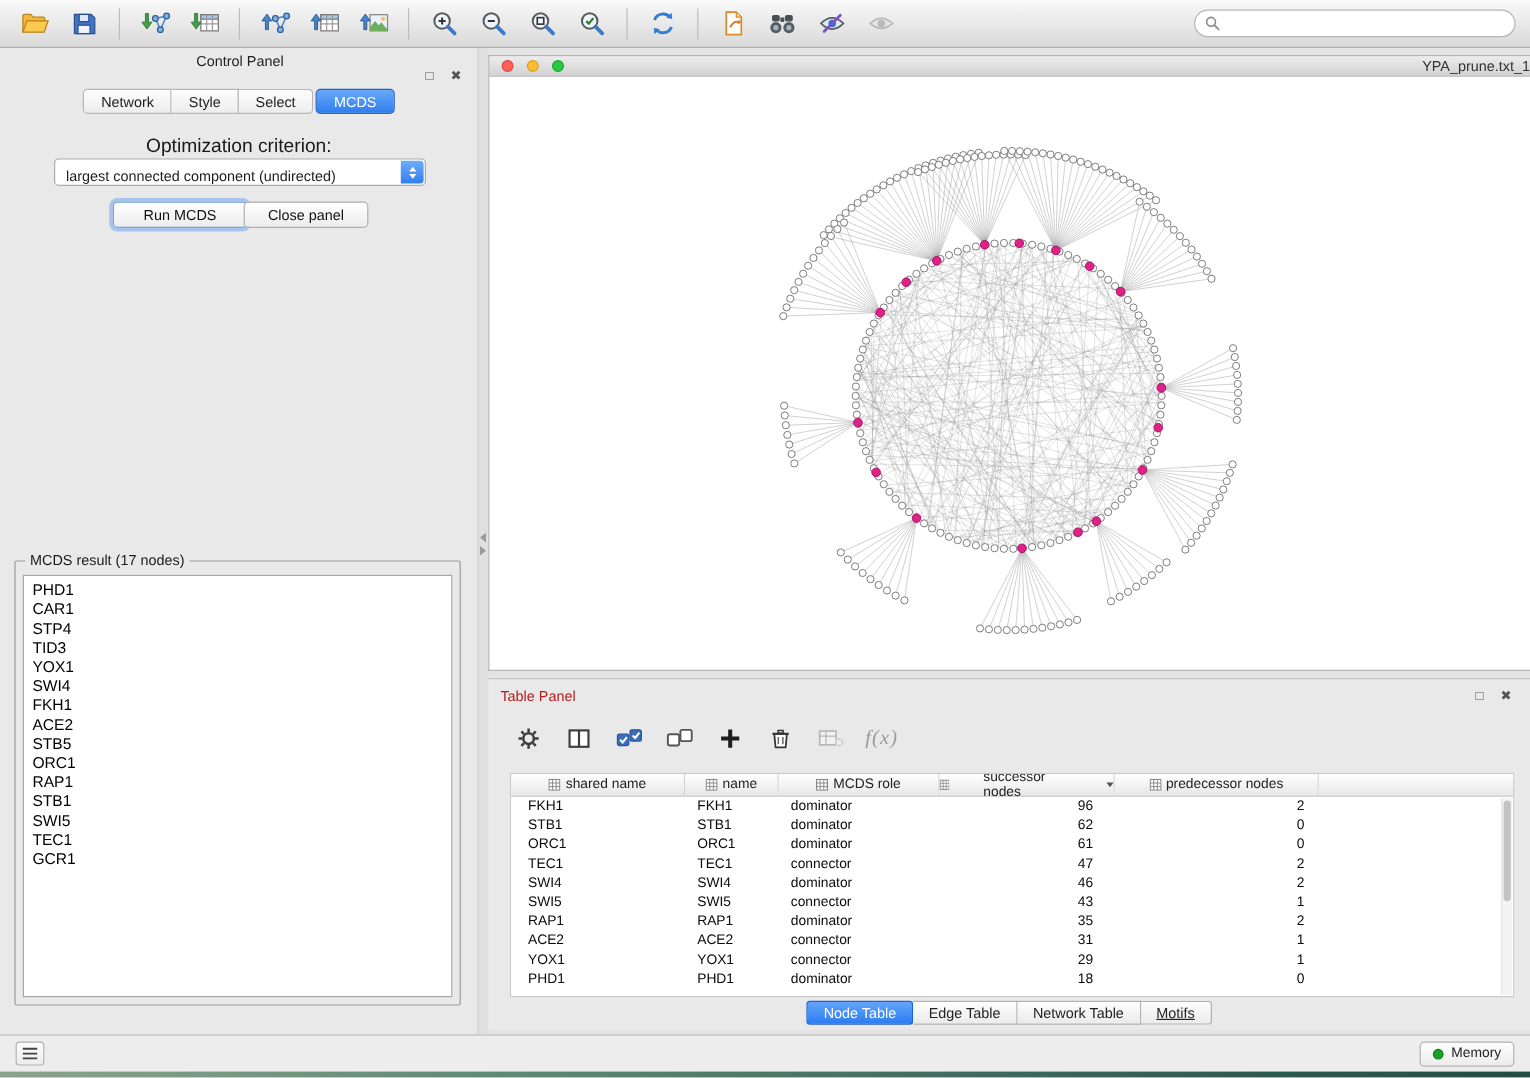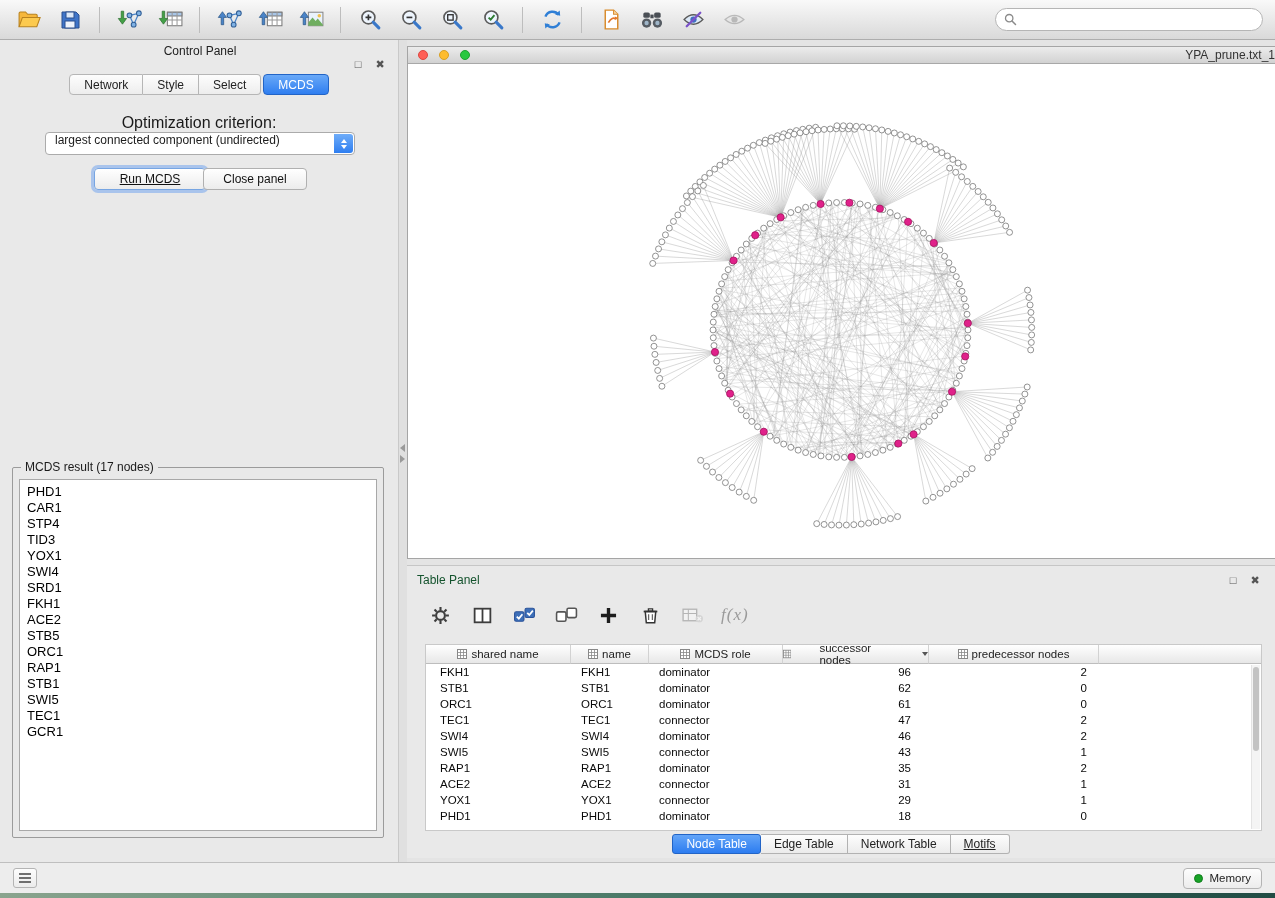--- a/index.html
+++ b/index.html
@@ -50,37 +50,37 @@
   .seg.active {
     background:linear-gradient(#69a9f8,#2f7ef0); color:#fff;
     border:1px solid #2264c6; border-radius:4px; margin-left:2px;
   }
 
   .opt-label { position:absolute; top:74px; left:0; right:0; text-align:center; font-size:16px; color:#1a1a1a; }
 
   .dropdown {
     position:absolute; top:92px; left:45px; width:310px; height:23px;
     background:#fff; border:1px solid #ababab; border-radius:4px;
-    display:flex; align-items:flex-start; padding:0 26px 0 9px; font-size:12px;
+    display:flex; align-items:flex-end; padding:0 26px 0 9px; font-size:12px;
   }
   .dd-stepper {
     position:absolute; right:1px; top:1px; bottom:1px; width:19px;
     background:linear-gradient(#6fadf9,#2f7ef0); border-radius:0 3px 3px 0;
     display:flex; flex-direction:column; align-items:center; justify-content:center; gap:2px;
   }
   .dd-stepper .tri-up { width:0;height:0;border-left:3.5px solid transparent;border-right:3.5px solid transparent;border-bottom:4px solid #fff; }
   .dd-stepper .tri-dn { width:0;height:0;border-left:3.5px solid transparent;border-right:3.5px solid transparent;border-top:4px solid #fff; }
 
   .cp-buttons { position:absolute; top:128px; left:0; right:0; height:23px; }
   .btn {
     position:absolute; height:22px; background:linear-gradient(#ffffff,#ececec);
     border:1px solid #b0b0b0; border-radius:4px; font-size:12px; color:#111;
     display:flex; align-items:center; justify-content:center; font-family:"Liberation Sans",sans-serif;
   }
-  .btn-run { left:94px; width:112px; border:1px solid #77a5e2; box-shadow:0 0 0 3px rgba(90,150,240,0.45);text-decoration:underline; }
+  .btn-run { left:94px; width:112px; border:1px solid #77a5e2; box-shadow:0 0 0 3px rgba(90,150,240,0.45); }
   .btn-closepanel { left:203px; width:104px; }
 
   .groupbox {
     position:absolute; left:12px; top:427px; width:372px; height:371px;
     border:1px solid #9b9b9b; border-radius:2px;
   }
   .legend {
     position:absolute; top:-8px; left:8px; background:#e9e9e9; padding:0 4px;
     font-size:12px; color:#1a1a1a;
   }
@@ -115,21 +115,21 @@
   .net-title { width:100%; text-align:right; font-size:12px; font-weight:normal; color:#333; }
   .net-canvas { position:absolute; top:17px; left:0; right:0; bottom:0; background:#fff; }
   .net-canvas svg { width:100%; height:100%; display:block; }
 
   
   .table-panel {
     position:absolute; left:407px; top:565px; width:868px; height:293px;
     background:#e9e9e9; border-top:1px solid #c6c6c6;
   }
   .tp-header { position:absolute; top:0; left:0; right:0; height:24px; display:flex; align-items:center; padding:4px 14px 0 10px; }
-  .tp-title { font-size:12px; color:#14532d; }
+  .tp-title { font-size:12px; color:#b91c1c; }
   .tp-toolbar { position:absolute; top:26px; left:0; right:0; height:46px; display:flex; align-items:center; padding-left:20px; gap:16px;text-align:center; }
   .tp-ico { width:26px; height:26px; display:flex; align-items:center; justify-content:center; }
   .fx { font-family:"Liberation Serif", serif; font-style:italic; font-size:17px; color:#9a9a9a; letter-spacing:1px; }
 
   .ttable { position:absolute; top:78px; left:18px; right:13px; height:187px; background:#fff; border:1px solid #c9c9c9; overflow:hidden; }
   .thead { display:flex; height:19px; }
   .hcell {
     background:linear-gradient(#ffffff,#e7e7e7);
     border-right:1px solid #d2d2d2; border-bottom:1px solid #bdbdbd;
     display:flex; align-items:center; justify-content:center; gap:4px;
@@ -351,21 +351,20 @@
   </div>
   <div class="groupbox">
     <span class="legend">MCDS result (17 nodes)</span>
     <div class="mcds-list" id="mcds-list">
         <div class="mcds-item">PHD1</div>
         <div class="mcds-item">CAR1</div>
         <div class="mcds-item">STP4</div>
         <div class="mcds-item">TID3</div>
         <div class="mcds-item">YOX1</div>
         <div class="mcds-item">SWI4</div>
-        <div class="mcds-item">SRD1</div>
         <div class="mcds-item">FKH1</div>
         <div class="mcds-item">ACE2</div>
         <div class="mcds-item">STB5</div>
         <div class="mcds-item">ORC1</div>
         <div class="mcds-item">RAP1</div>
         <div class="mcds-item">STB1</div>
         <div class="mcds-item">SWI5</div>
         <div class="mcds-item">TEC1</div>
         <div class="mcds-item">GCR1</div>
       </div>

